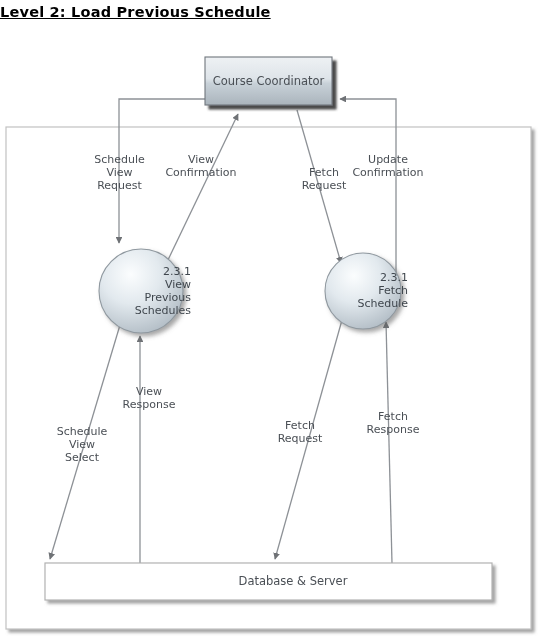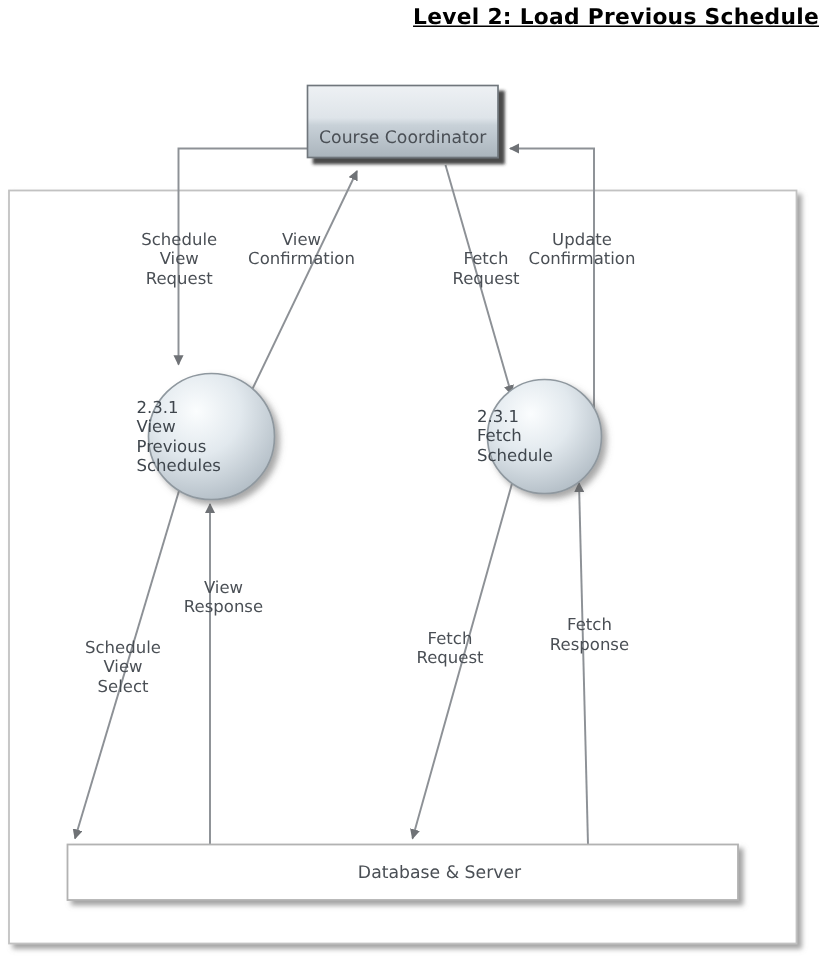--- a/index.html
+++ b/index.html
@@ -1,32 +1,32 @@
 <!DOCTYPE html>
 <html><head>
 <meta charset="utf-8">
 <style>
   html,body{margin:0;padding:0;background:#ffffff;}
   body{width:546px;height:639px;position:relative;overflow:hidden;
        font-family:"DejaVu Sans","Liberation Sans",sans-serif;}
 
   #diagram-title{
-    position:absolute;left:0;top:4px;width:546px;text-align:right;
+    position:absolute;left:0;top:4px;width:546px;text-align:left;
     font-size:14.5px;font-weight:bold;color:#000;
     text-decoration:underline;letter-spacing:.2px;
   }
 
   svg#canvas{position:absolute;left:0;top:0;width:546px;height:639px;}
 
   .flow-label{
     position:absolute;text-align:center;color:#4a4f55;
     font-size:11px;line-height:13px;white-space:pre;
   }
   .node-label{
-    position:absolute;text-align:left;color:#3f464d;
+    position:absolute;text-align:right;color:#3f464d;
     font-size:11px;line-height:13px;white-space:pre;
   }
   .entity-label{
     position:absolute;text-align:center;color:#4a4f55;font-size:11.5px;
   }
   .store-label{
     position:absolute;text-align:center;color:#4a4f55;font-size:11.5px;
   }
 </style>
 </head>
@@ -93,21 +93,21 @@
   </g>
   <g>
     <circle cx="363" cy="291" r="38" fill="url(#gradProc)" stroke="#8f989f" stroke-width="1.1" filter="url(#softShadow)"></circle>
   </g>
 
   <g>
     <rect x="45" y="563" width="447" height="37" fill="#ffffff" stroke="#b2b2b2" stroke-width="1.2" filter="url(#storeShadow)"></rect>
   </g>
 </svg>
 
-<div class="entity-label" style="left:205px;top:84px;width:127px;">Course Coordinator</div>
+<div class="entity-label" style="left:205px;top:74px;width:127px;">Course Coordinator</div>
 
 <div class="node-label" style="left:91px;top:265px;width:100px;">2.3.1
 View
 Previous
 Schedules</div>
 
 <div class="node-label" style="left:318px;top:271px;width:90px;">2.3.1
 Fetch
 Schedule</div>
 

